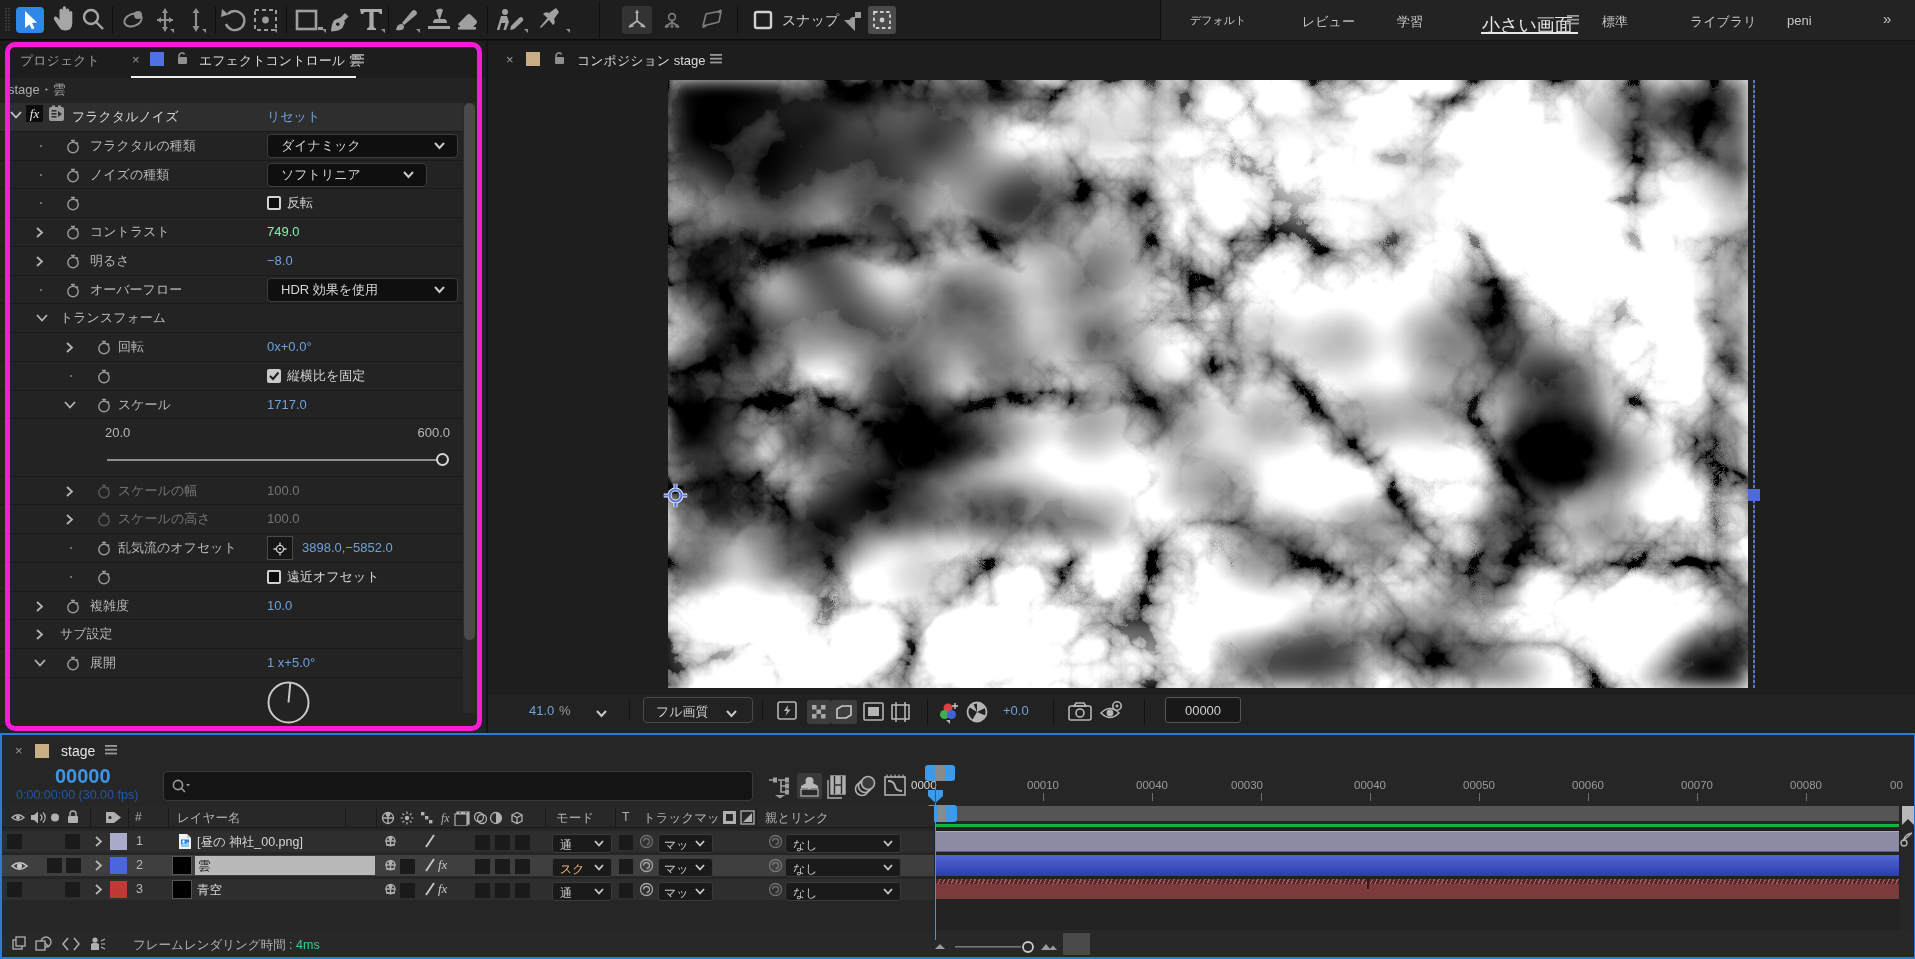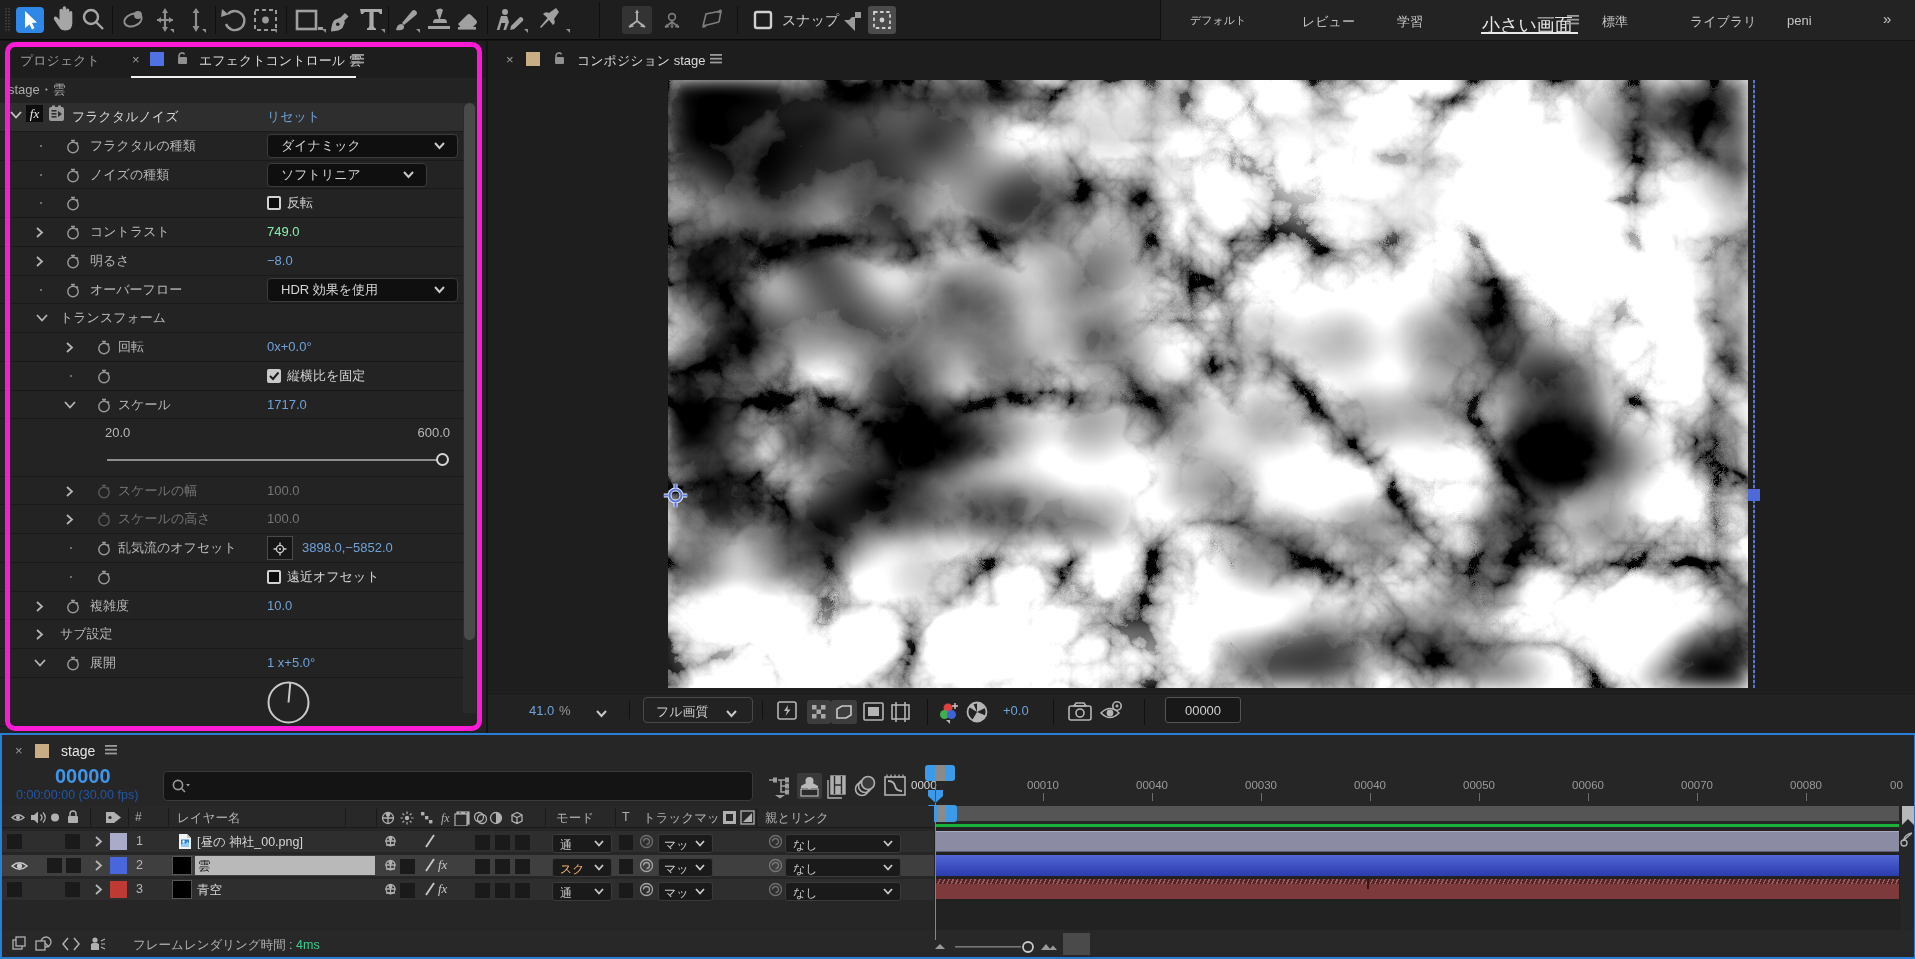--- a/index.html
+++ b/index.html
@@ -525,21 +525,21 @@
       </g>
 <g stroke="#b0b0b0" stroke-width="1.6" fill="none">
         <rect x="120" y="4" width="20" height="18"></rect>
         <path d="M123 8 q6 0 7 5 q1 5 7 5" stroke-width="1.8"></path>
         <path d="M122 1.5 l0 3 M126 1.5 l0 3 M130 1.5 l0 3 M134 1.5 l0 3 M138 1.5 l0 3" stroke-width="1.2"></path>
       </g>
 </svg>
 <div class="abs" style="left:911px;top:46px;width:60px;text-align:left;color:#d8d8d8;font-size:11.5px">0000</div>
 <div class="abs" style="left:1013px;top:46px;width:60px;text-align:center;color:#9a9a9a;font-size:11.5px">00010</div>
 <div class="abs" style="left:1122px;top:46px;width:60px;text-align:center;color:#9a9a9a;font-size:11.5px">00040</div>
-<div class="abs" style="left:1231px;top:46px;width:60px;text-align:center;color:#9a9a9a;font-size:11.5px">00030</div>
+<div class="abs" style="left:1231px;top:46px;width:60px;color:#9a9a9a;font-size:11.5px">00030</div>
 <div class="abs" style="left:1340px;top:46px;width:60px;text-align:center;color:#9a9a9a;font-size:11.5px">00040</div>
 <div class="abs" style="left:1449px;top:46px;width:60px;text-align:center;color:#9a9a9a;font-size:11.5px">00050</div>
 <div class="abs" style="left:1558px;top:46px;width:60px;text-align:center;color:#9a9a9a;font-size:11.5px">00060</div>
 <div class="abs" style="left:1667px;top:46px;width:60px;text-align:center;color:#9a9a9a;font-size:11.5px">00070</div>
 <div class="abs" style="left:1776px;top:46px;width:60px;text-align:center;color:#9a9a9a;font-size:11.5px">00080</div>
 <div class="abs" style="left:1890px;top:46px;width:40px;color:#9a9a9a;font-size:11.5px">00</div>
 <div class="abs" style="left:1043px;top:60px;width:1px;height:8px;background:#6e6e6e"></div>
 <div class="abs" style="left:1152px;top:60px;width:1px;height:8px;background:#6e6e6e"></div>
 <div class="abs" style="left:1261px;top:60px;width:1px;height:8px;background:#6e6e6e"></div>
 <div class="abs" style="left:1370px;top:60px;width:1px;height:8px;background:#6e6e6e"></div>

